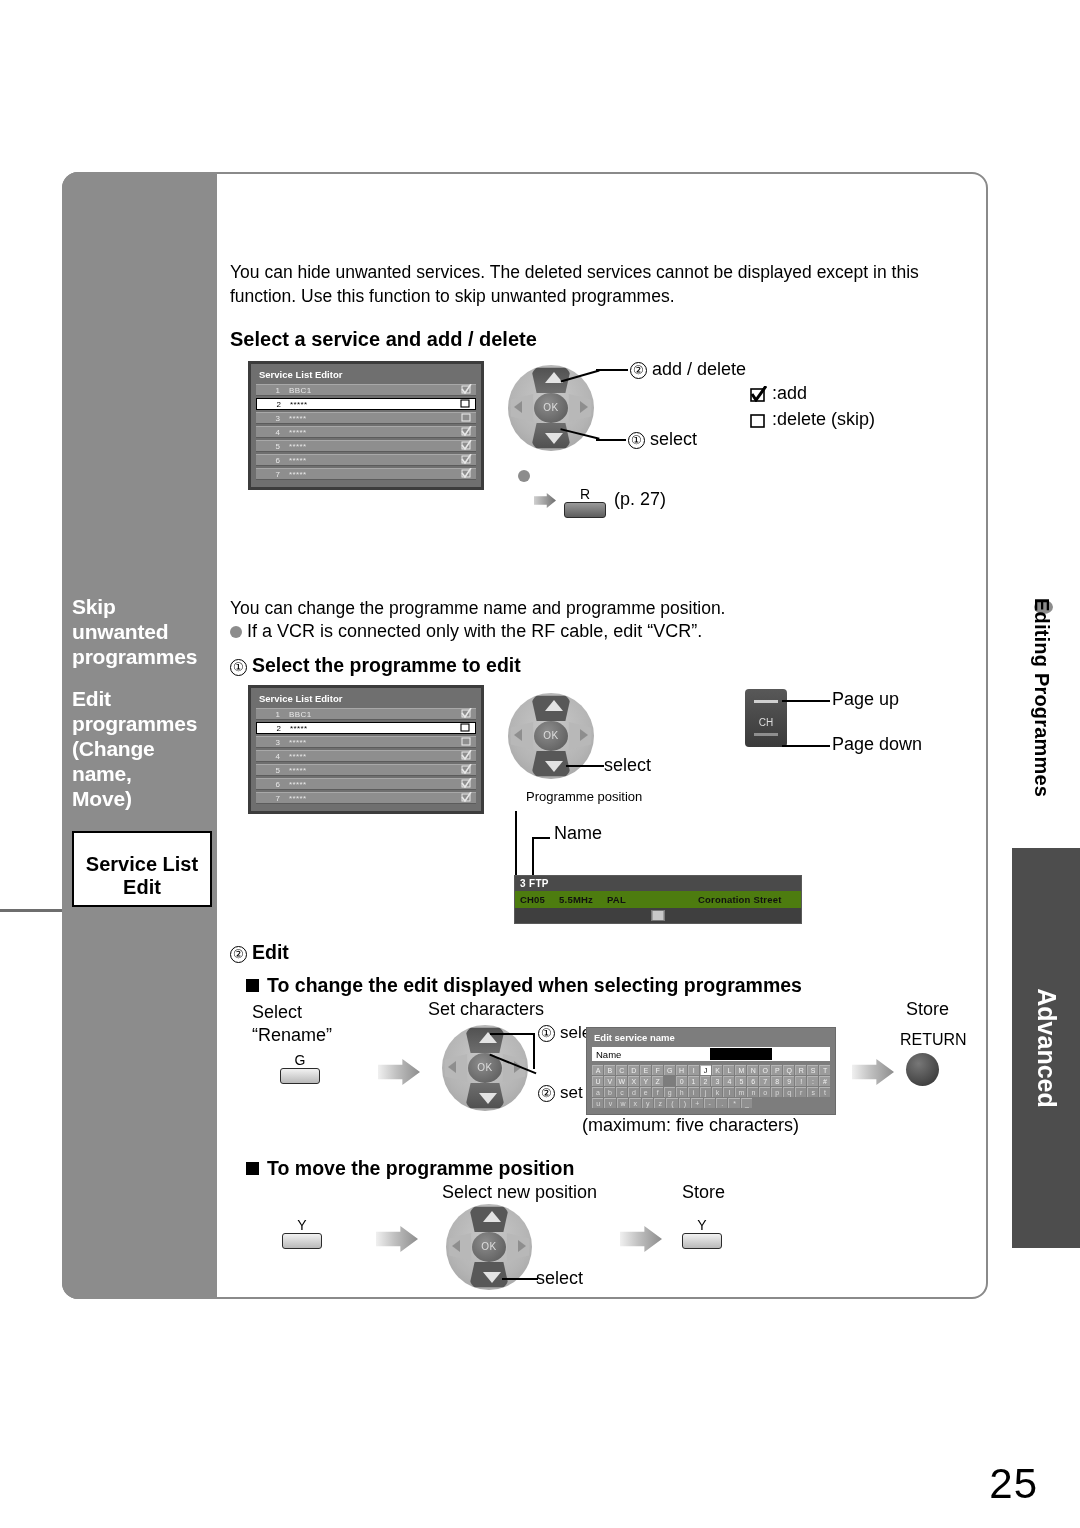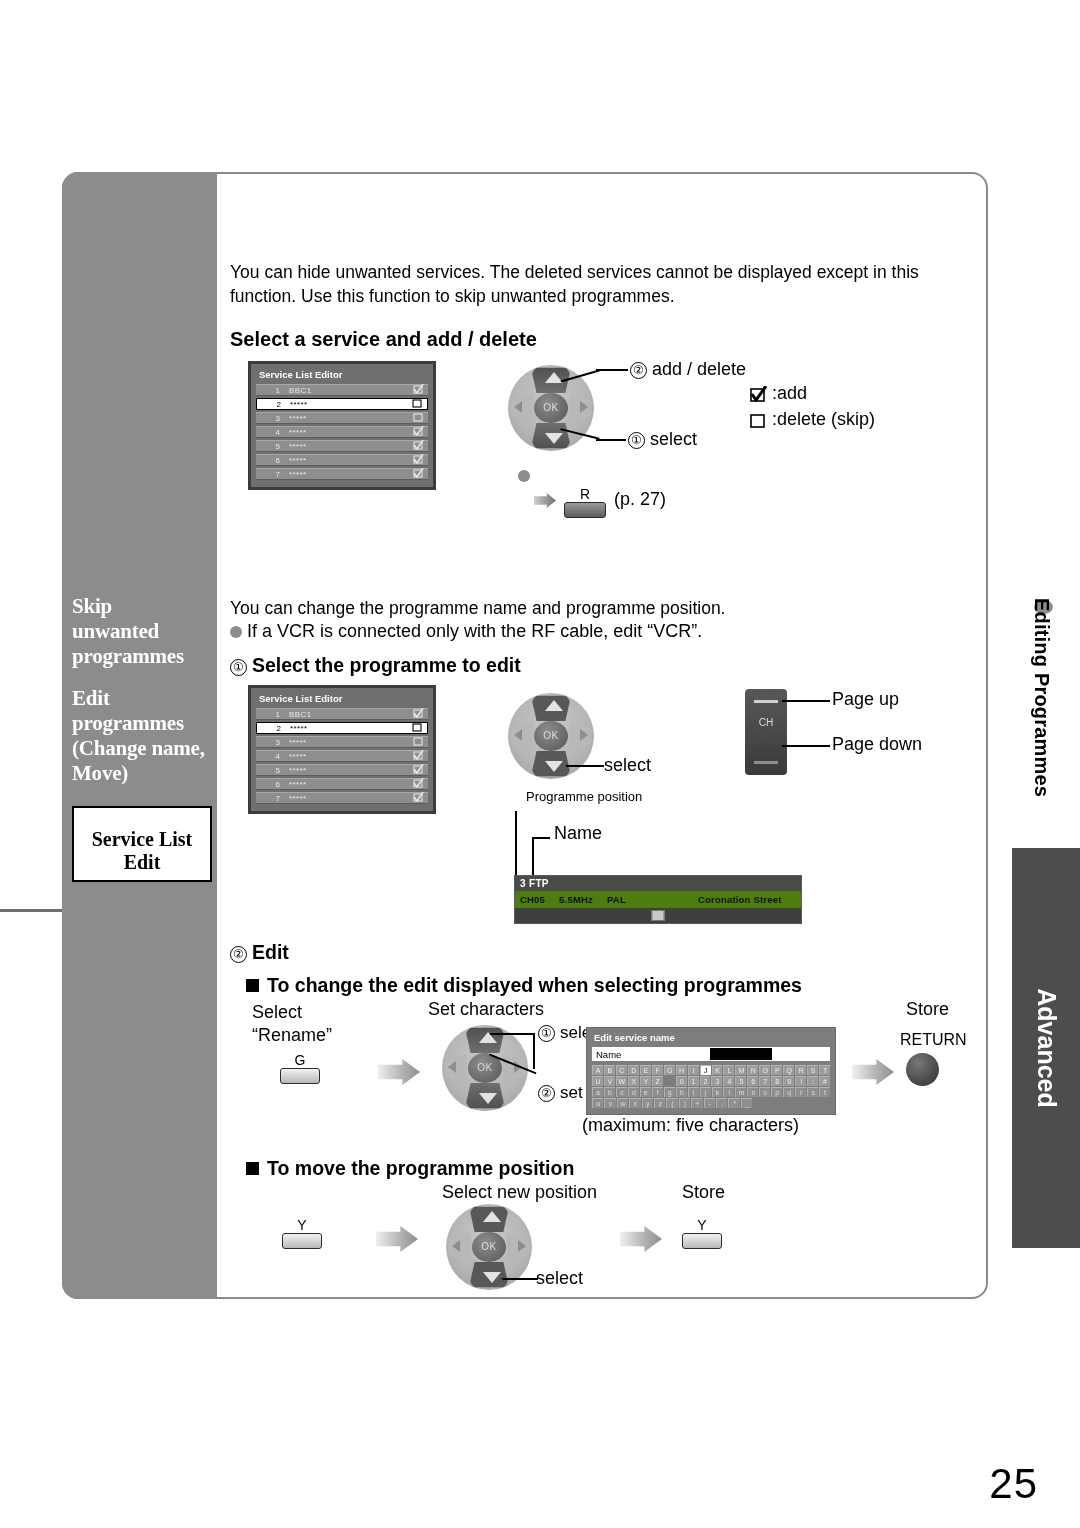--- a/index.html
+++ b/index.html
@@ -10,21 +10,21 @@
 
   
   .frame {
     position:absolute; left:62px; top:172px; width:926px; height:1127px;
     border:2px solid #8a8a8a; border-radius:16px; background:#fff;
   }
 
   
   .sidebar {
     position:absolute; left:62px; top:172px; width:155px; height:1127px;
-    background:#8c8c8c; border-radius:16px 0 0 16px;font-family:Liberation Serif, serif;
+    background:#8c8c8c; border-radius:16px 0 0 16px;
   }
   .sidebar-inner { position:absolute; left:10px; top:422px; width:140px; }
   .side-title {
     color:#fff; font-weight:bold; font-size:21px; line-height:25px;
     letter-spacing:-0.2px;
   }
   .side-gap { height:17px; }
   .side-box {
     margin-top:20px; background:#fff; border:2px solid #000;
     text-align:center; font-weight:bold; font-size:20px; line-height:23px;
@@ -68,21 +68,21 @@
     width:12px; height:12px; border-radius:50%; background:#8c8c8c;
     display:inline-block; margin-right:5px; vertical-align:-1px;
   }
   .circnum {
     display:inline-block; width:17px; height:17px; border:1.6px solid #000;
     border-radius:50%; font-size:12px; line-height:14px; text-align:center;
     margin-right:5px; vertical-align:1px; font-weight:normal;
   }
 
   
-  .sle { width:188px; background:#6f6f6f; border:3px solid #3c3c3c; padding:4px 5px 5px; }
+  .sle { width:236px; background:#6f6f6f; border:3px solid #3c3c3c; padding:4px 5px 5px; }
   .sle-title { color:#fff; font-size:9.5px; font-weight:bold; padding:1px 3px 4px; }
   .sle-row {
     display:flex; align-items:center; height:12px; margin-bottom:2px;
     background:#8e8e8e; border-top:1px solid #a8a8a8; border-bottom:1px solid #5c5c5c;
     font-size:8px; color:#e8e8e8; padding:0 4px;
   }
   .sle-row.sel { background:#fff; color:#000; border:1px solid #000; }
   .sle-row .num { width:20px; text-align:right; margin-right:9px; }
   .sle-row .nm  { flex:1; letter-spacing:0.4px; }
   .sle-row .ck  { font-size:9px; }
@@ -122,21 +122,21 @@
   
   .colorkey { width:40px; }
   .colorkey .lbl { text-align:center; font-size:14px; line-height:15px; }
   .colorkey .cap {
     height:16px; border:1.5px solid #2b2b2b; border-radius:3px;
     background:linear-gradient(#f2f2f2,#b9b9b9);
   }
   .greykey .cap { background:linear-gradient(#9a9a9a,#5d5d5d); border-color:#2b2b2b; }
 
   .ch-btn {
-    width:42px; height:86px; border-radius:4px;
+    width:42px; height:58px; border-radius:4px;
     background:linear-gradient(#585858,#3a3a3a); position:relative;
   }
   .ch-btn .chlbl { position:absolute; left:0; right:0; top:28px; text-align:center;
     color:#ddd; font-size:10px; }
   .ch-btn .bar { position:absolute; left:9px; width:24px; height:3px; background:#cfcfcf; }
   .ch-btn .bar.up { top:11px; }
   .ch-btn .bar.dn { bottom:11px; background:#8e8e8e; }
 
   .return-btn {
     width:33px; height:33px; border-radius:50%;

